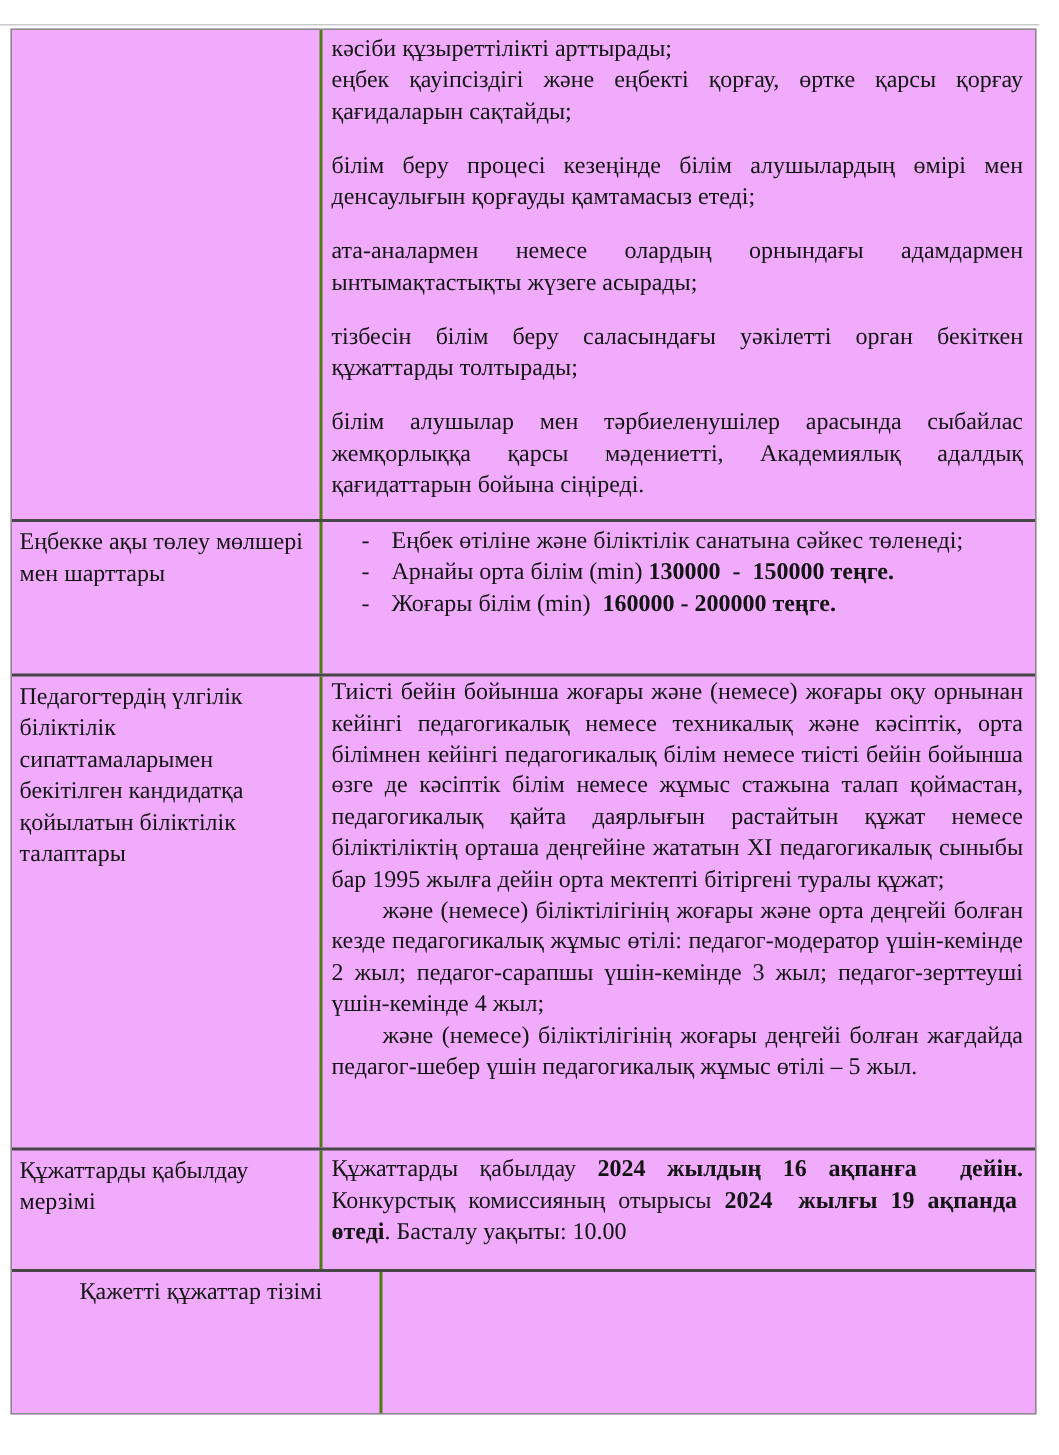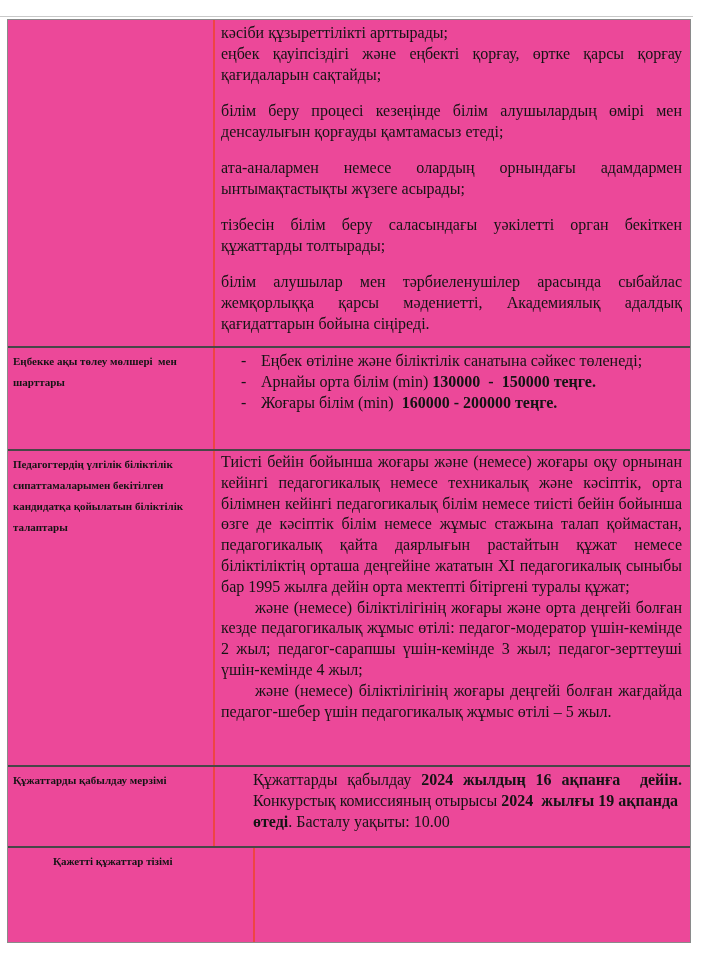--- a/index.html
+++ b/index.html
@@ -14,42 +14,42 @@
     line-height: 21px;
   }
   .top-rule {
     position: absolute; top: 16px; left: 0;
     width: 693px; height: 1px; background: #c9c9c9;
   }
   .tbl {
     position: absolute; left: 7px; top: 19px;
     width: 682px;
     border: 1px solid #8a8a8a;
-    background: #ec4899;
+    background: #f0abfc;
   }
   .trow { display: flex; border-bottom: 2px solid #474747; }
   .trow:last-child { border-bottom: none; }
   .cell-l {
     box-sizing: border-box;
     width: 207px; flex: 0 0 207px;
-    border-right: 2px solid #ef4444;
+    border-right: 2px solid #4d7c0f;
     padding: 3px 4px 2px 5px;
-    font-weight: bold;
-    font-size: 11px;
+    font-weight: normal;
+    font-size: 16px;
     line-height: 21px;
   }
   .cell-r {
     box-sizing: border-box;
     flex: 1 1 auto;
     padding: 2px 8px 2px 6px;
   }
   .r1 { min-height: 326px; }
   .r2 { min-height: 101px; }
   .r3 { min-height: 314px; }
-  .r4 { min-height: 79px; gap: 32px; }
+  .r4 { min-height: 79px; }
   .r5 { min-height: 94px; margin-left: 40px; }
   .r3 .cell-r { line-height: 20.8px; padding-top: 1px; }
   .para { margin: 0; text-align: justify; }
   .para.gap { margin-top: 15px; }
   .para.ind-sm { text-indent: 34px; }
   .para.ind-lg { text-indent: 48px; }
   .para.jlast { text-align-last: justify; }
   .li {
     position: relative;
     padding-left: 40px;

